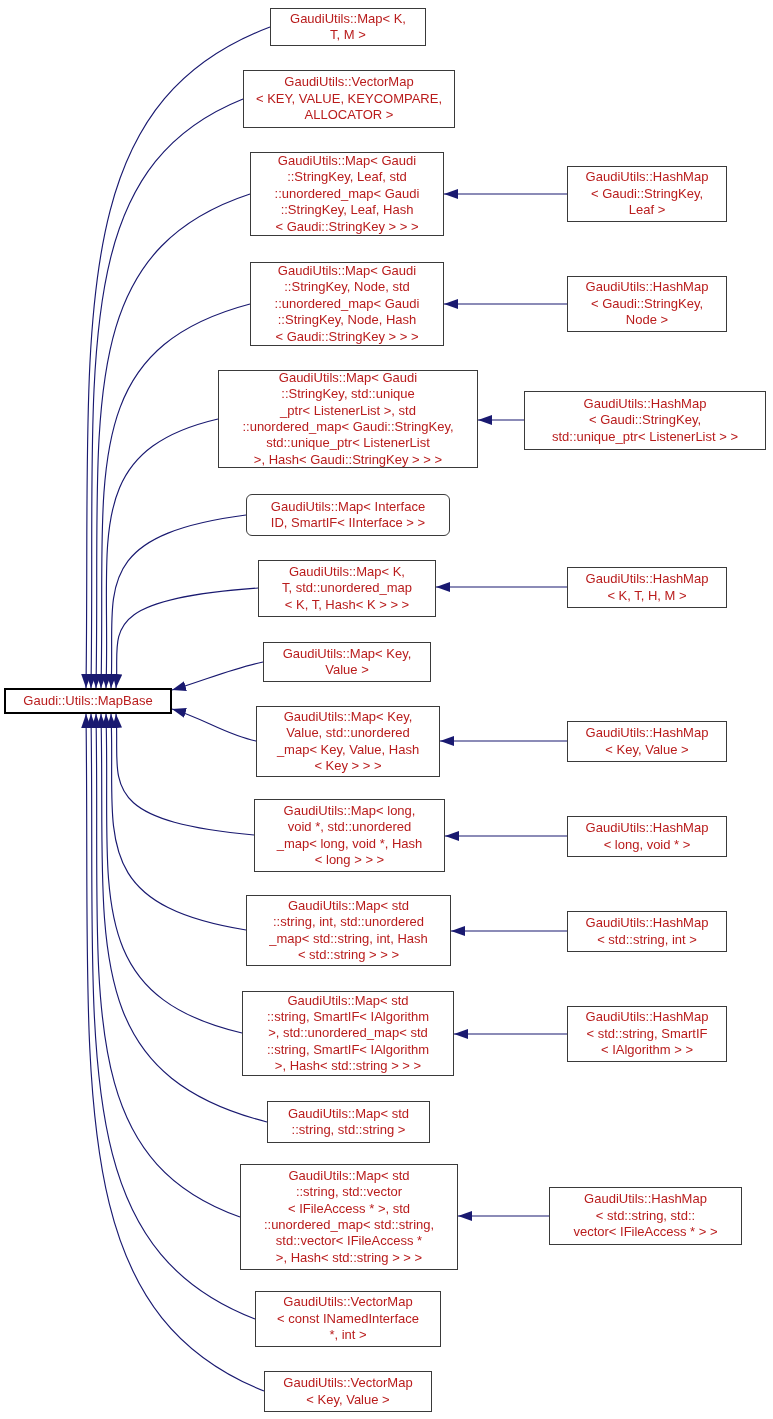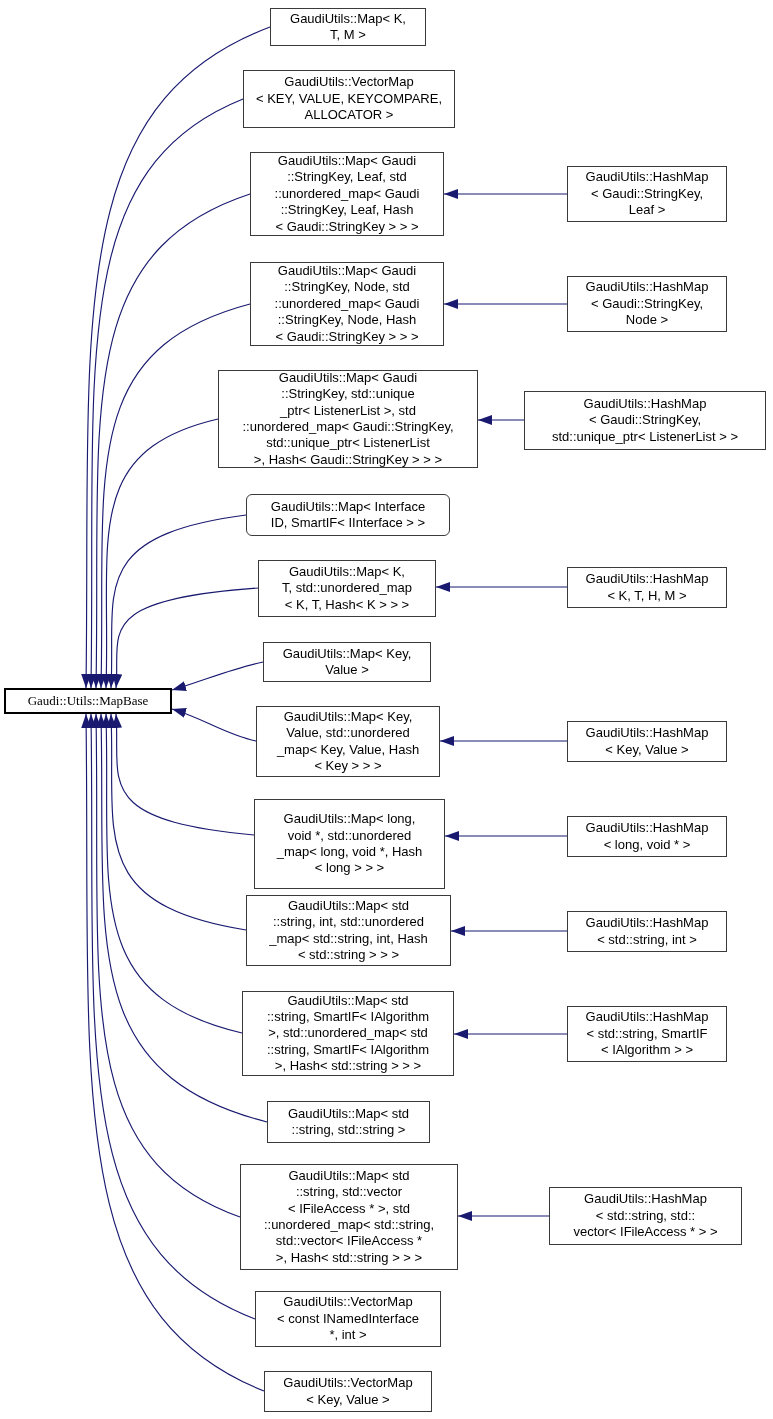--- a/index.html
+++ b/index.html
@@ -22,35 +22,34 @@
     stroke: var(--edge-color, #191970);
     stroke-width: 1.15px;
   }
   #arrowhead polygon { fill: var(--edge-color, #191970); }
   .node {
     position: absolute;
     z-index: 2;
     box-sizing: border-box;
     background: var(--node-fill, #fff);
     border: 1.4px solid var(--node-border, #3a3a3a);
-    color: #000000;
+    color: #b91c1c;
     font-size: 13px;
     line-height: 1.26;
     text-align: center;
     white-space: pre-line;
     display: flex;
     align-items: center;
     justify-content: center;
     padding: 1px 3px;
     cursor: pointer;
   }
   .node.base {
     border: 2px solid var(--base-border, #000);
     cursor: default;
-    font-family: Liberation Serif, serif;
   }
 </style>
 </head>
 <body>
 
 <div class="canvas">
 
   <svg class="edges" viewBox="0 0 773 1419">
     <defs>
       <marker id="arrowhead" markerUnits="userSpaceOnUse" markerWidth="14" markerHeight="10" refX="14" refY="5" orient="auto">
@@ -113,21 +112,21 @@
 ID, SmartIF&lt; IInterface &gt; &gt;</div>
   <div class="node" style="left:258px; top:560px; width:178px; height:57px;">GaudiUtils::Map&lt; K,
 T, std::unordered_map
 &lt; K, T, Hash&lt; K &gt; &gt; &gt;</div>
   <div class="node" style="left:263px; top:642px; width:168px; height:40px;">GaudiUtils::Map&lt; Key,
 Value &gt;</div>
   <div class="node" style="left:256px; top:706px; width:184px; height:71px;">GaudiUtils::Map&lt; Key,
 Value, std::unordered
 _map&lt; Key, Value, Hash
 &lt; Key &gt; &gt; &gt;</div>
-  <div class="node" style="left:254px; top:799px; width:191px; height:90px;">GaudiUtils::Map&lt; long,
+  <div class="node" style="left:254px; top:799px; width:191px; height:73px;">GaudiUtils::Map&lt; long,
 void *, std::unordered
 _map&lt; long, void *, Hash
 &lt; long &gt; &gt; &gt;</div>
   <div class="node" style="left:246px; top:895px; width:205px; height:71px;">GaudiUtils::Map&lt; std
 ::string, int, std::unordered
 _map&lt; std::string, int, Hash
 &lt; std::string &gt; &gt; &gt;</div>
   <div class="node" style="left:242px; top:991px; width:212px; height:85px;">GaudiUtils::Map&lt; std
 ::string, SmartIF&lt; IAlgorithm
 &gt;, std::unordered_map&lt; std

